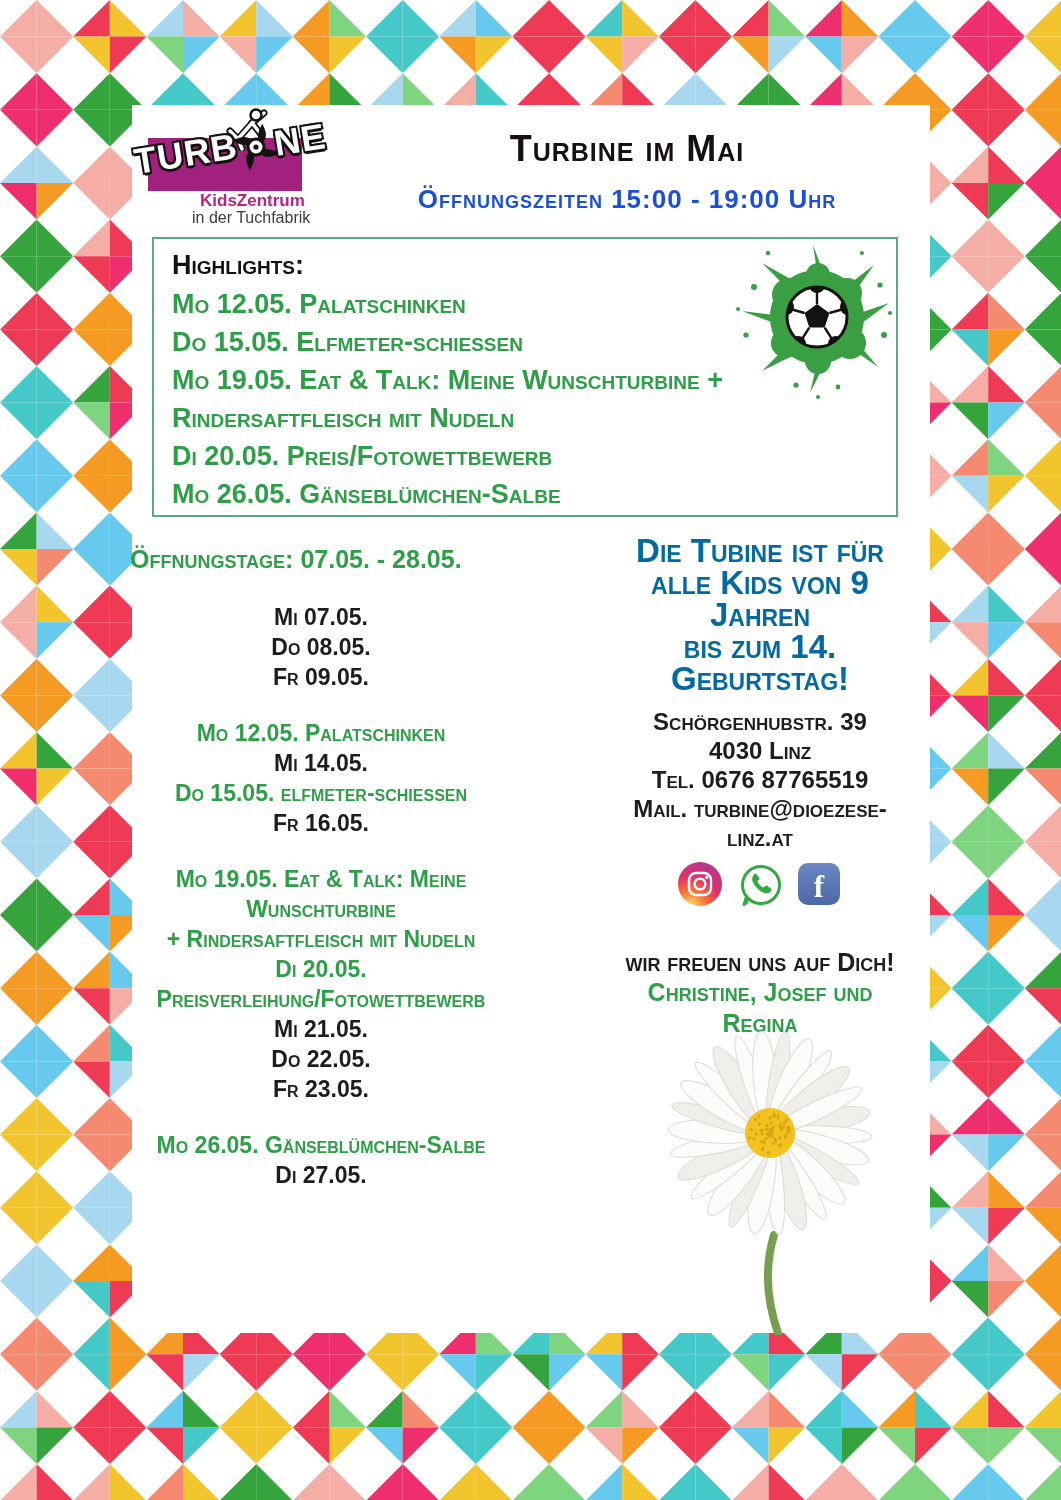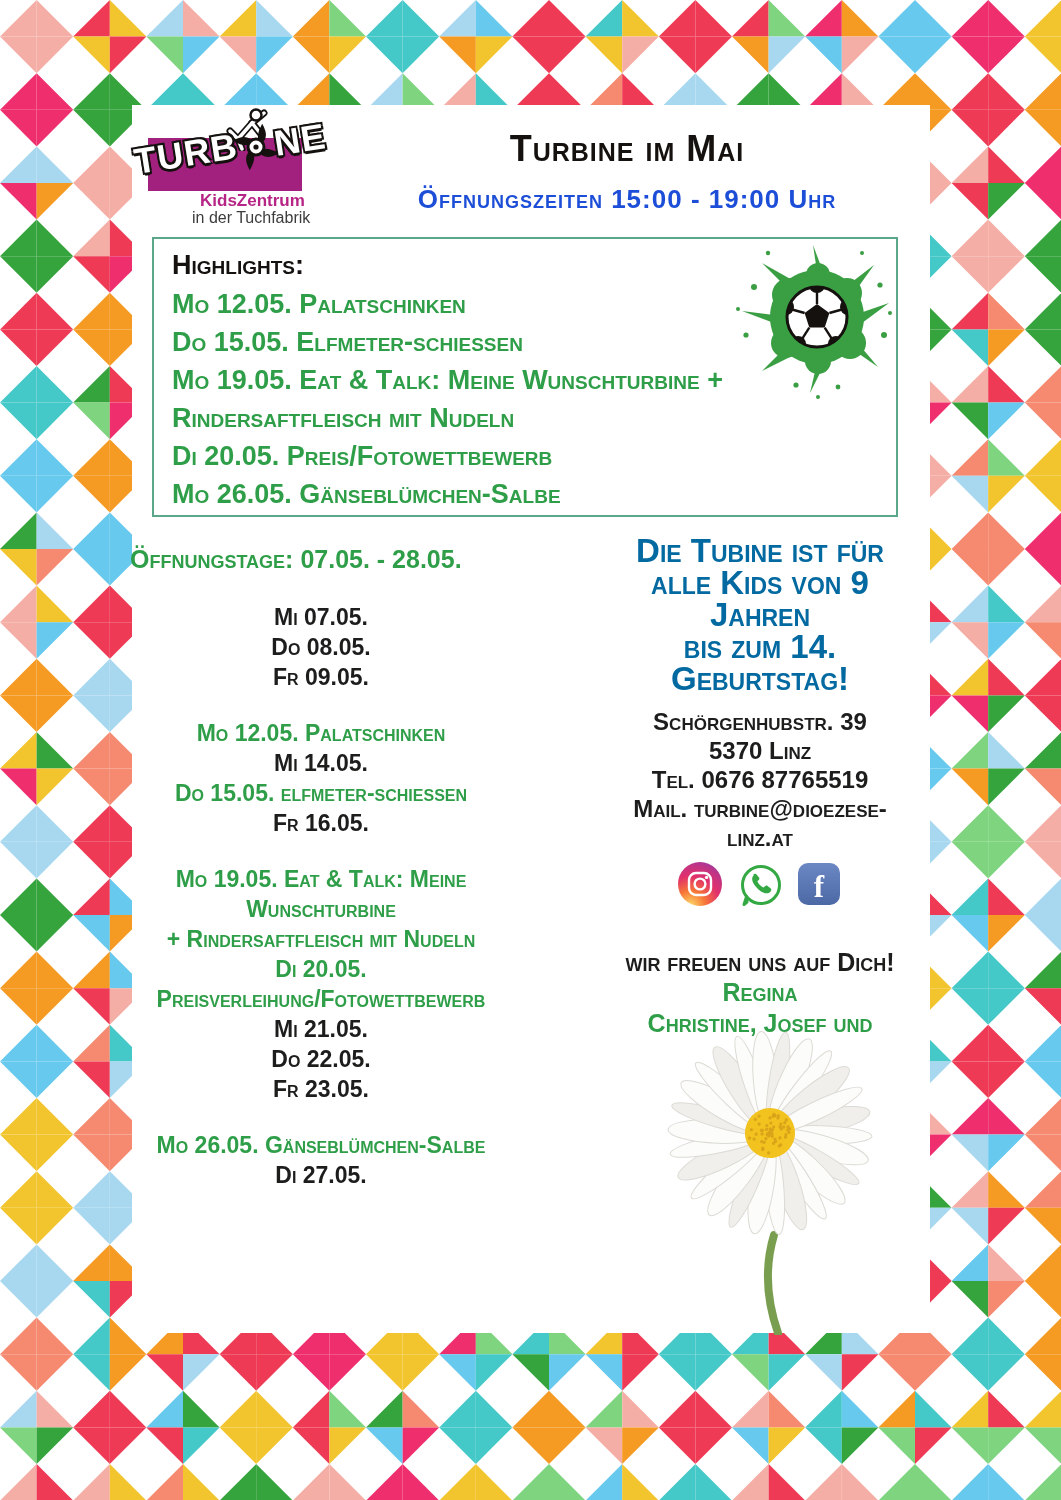--- a/index.html
+++ b/index.html
@@ -1393,21 +1393,21 @@
   </div>
 
   <div id="right-col">
     <div id="intro-lines">
         <div class="info-green sc">Die Tubine ist für</div>
         <div class="info-green sc">alle Kids von 9 Jahren</div>
         <div class="info-green sc">bis zum 14. Geburtstag!</div>
       </div>
     <div id="address-block">
         <div class="addr-line sc">Schörgenhubstr. 39</div>
-        <div class="addr-line sc">5370 Linz</div>
+        <div class="addr-line sc">4030 Linz</div>
         <div class="addr-line sc">Tel. 0676 87765519</div>
         <div class="addr-line sc">Mail. turbine@dioezese-</div>
         <div class="addr-line sc">linz.at</div>
       </div>
     <div id="social-row">
       <div class="social-icon">
         <div id="ig-badge">
           <svg width="26" height="26" viewBox="0 0 26 26">
             <rect x="2" y="2" width="22" height="22" rx="7" fill="none" stroke="#ffffff" stroke-width="2.4"></rect>
             <circle cx="13" cy="13" r="5.4" fill="none" stroke="#ffffff" stroke-width="2.4"></circle>
@@ -1424,22 +1424,22 @@
         </svg>
       </div>
       <div class="social-icon">
         <div id="fb-badge">
             <span id="fb-f">f</span>
           </div>
       </div>
     </div>
     <div id="farewell" class="sc">wir freuen uns auf Dich!</div>
     <div id="names-lines">
+        <div class="names-line sc">Christine, Josef und</div>
         <div class="names-line sc">Regina</div>
-        <div class="names-line sc">Christine, Josef und</div>
       </div>
   </div>
 
   <svg id="daisy-art" width="250" height="330" viewBox="0 0 250 330">
       <path d="M122 230 C110 270 118 305 126 328" stroke="#7a9e4f" stroke-width="8" fill="none" stroke-linecap="round"></path>
       <g transform="translate(118,128) rotate(-12)">
         <ellipse cx="52" cy="0" rx="50" ry="12" fill="#f1efec" stroke="#dcdad4" stroke-width="1" transform="rotate(0)"></ellipse>
         <ellipse cx="52" cy="0" rx="50" ry="9" fill="#fcfcfa" stroke="#dcdad4" stroke-width="1" transform="rotate(13.85)"></ellipse>
         <ellipse cx="52" cy="0" rx="50" ry="12" fill="#fcfcfa" stroke="#dcdad4" stroke-width="1" transform="rotate(27.7)"></ellipse>
         <ellipse cx="52" cy="0" rx="50" ry="9" fill="#f1efec" stroke="#dcdad4" stroke-width="1" transform="rotate(41.55)"></ellipse>

